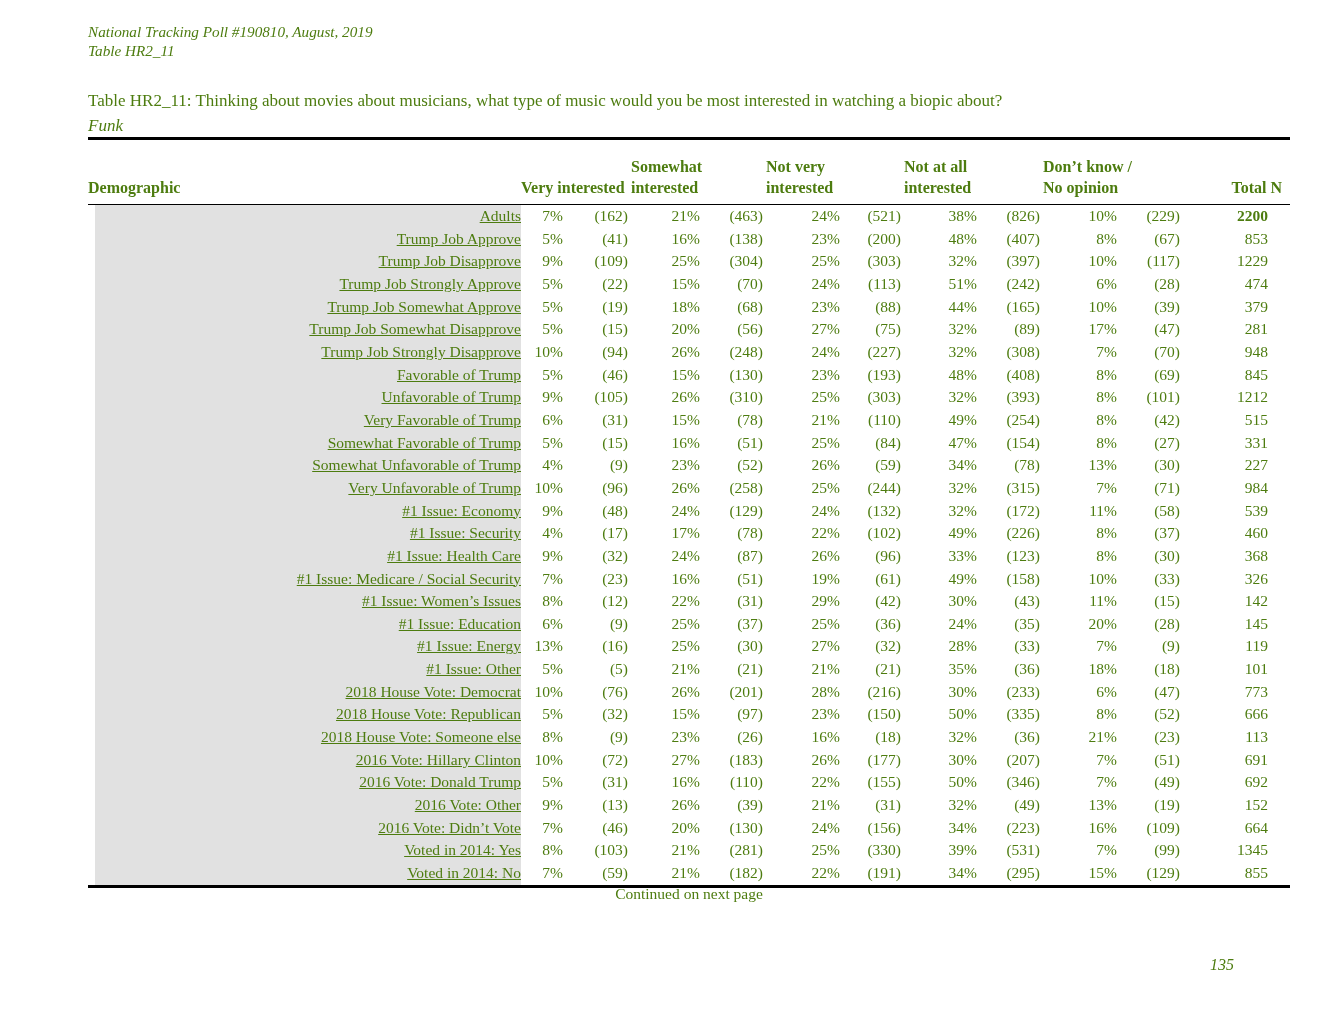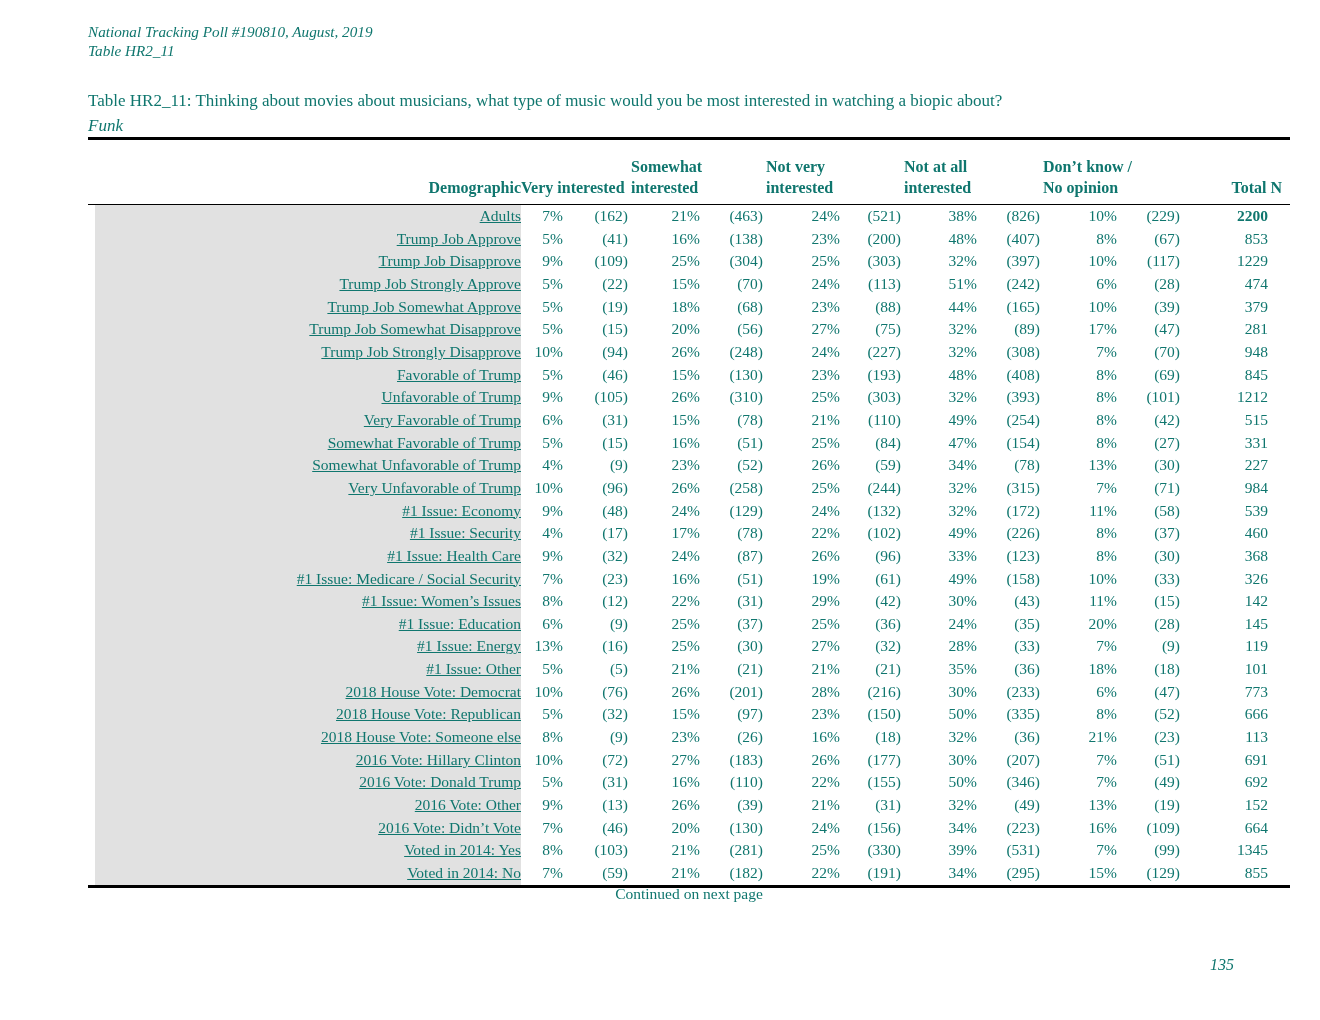--- a/index.html
+++ b/index.html
@@ -1,37 +1,37 @@
 <!DOCTYPE html>
 <html><head>
 <meta charset="utf-8">
 <style>
   html,body { margin:0; padding:0; background:#ffffff; }
   .page {
     position:relative; width:1320px; height:1020px; background:#ffffff;
-    font-family:"Liberation Serif", serif; color:#0f766e;
+    font-family:"Liberation Serif", serif; color:#4d7c0f;
     overflow:hidden;
   }
   .doc-header { position:absolute; top:22px; left:88px; font-style:italic; font-size:15.2px; line-height:19px; }
   .table-title { position:absolute; top:88px; left:88px; width:1202px; font-size:17px; line-height:25px; }
   .table-title .lbl { font-weight:normal;text-align:center; }
   .table-title .q { }
   .subject { font-style:italic; }
 
   table.results {
     position:absolute; top:137px; left:88px; width:1202px;
     border-collapse:collapse; table-layout:fixed;
     border-top:3px solid #000; border-bottom:3px solid #000;
   }
   thead th {
     vertical-align:bottom; font-weight:bold; font-size:16px;
     height:58px; padding:0 0 6px 0; border-bottom:1px solid #000;
     line-height:21px;
   }
-  th.th-demo { text-align:right; }
+  th.th-demo { text-align:left; }
   th.th-group { text-align:left; }
   th.th-total { text-align:right; padding-right:8px; }
   tbody td {
     font-size:15.5px; height:22.66px; line-height:22.66px;
     padding:0; white-space:nowrap; overflow:hidden;
   }
   td.demo {
     text-align:right; padding-left:19px;
     background:#e1e1e1; box-shadow:inset 7px 0 0 #ffffff;text-decoration:underline;
   }

